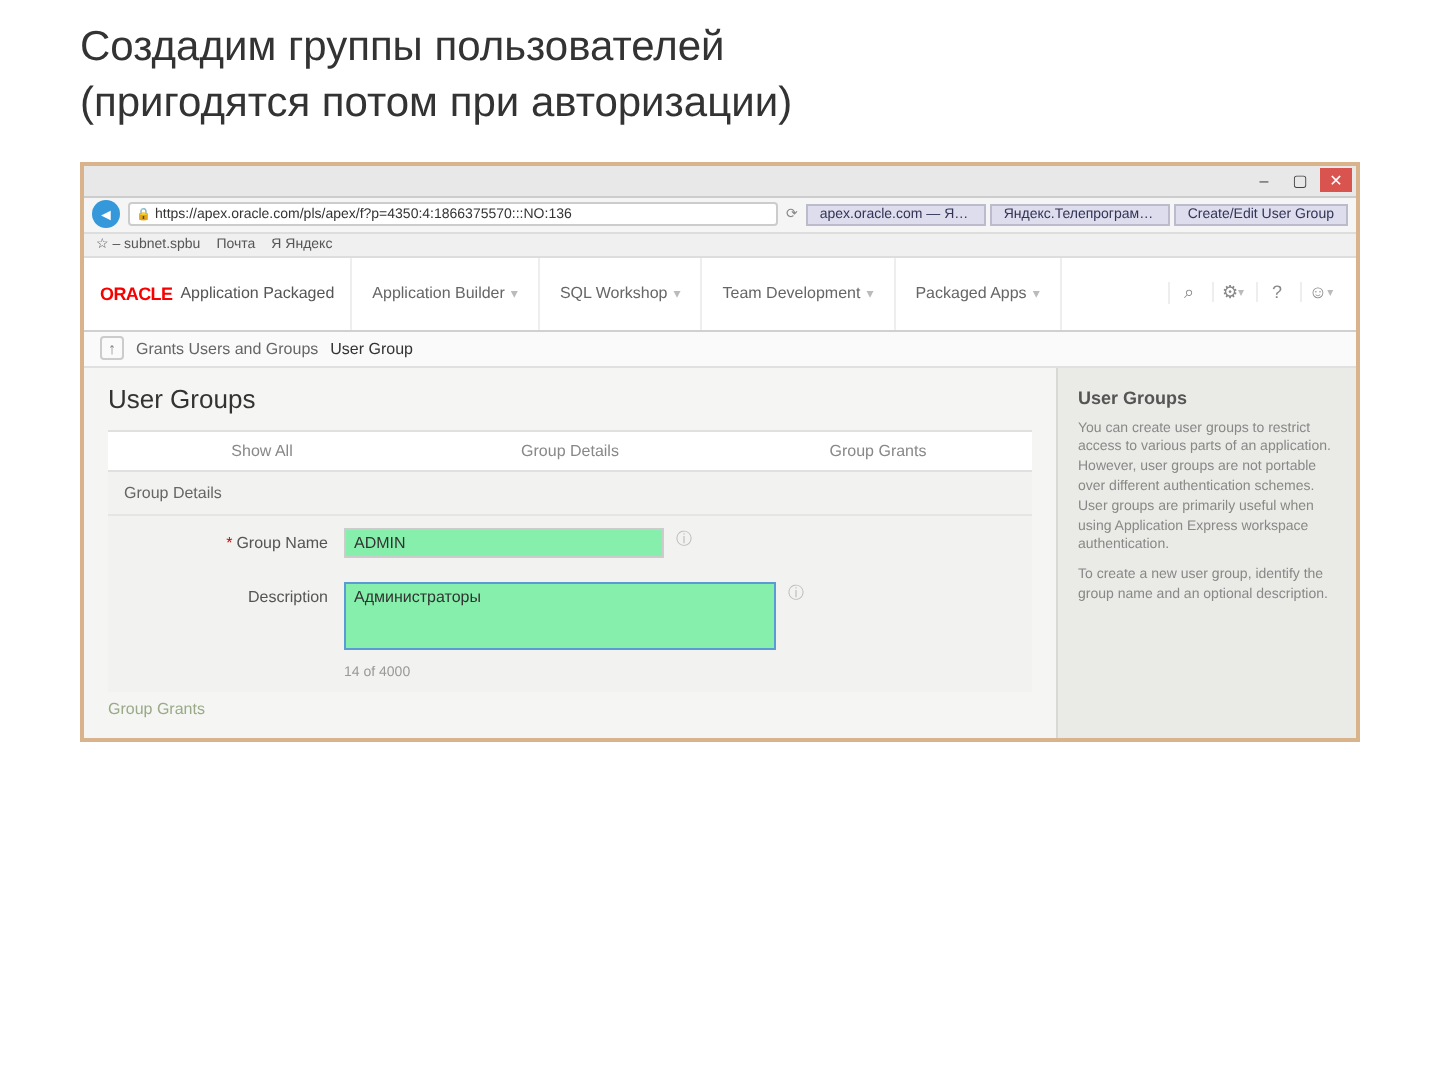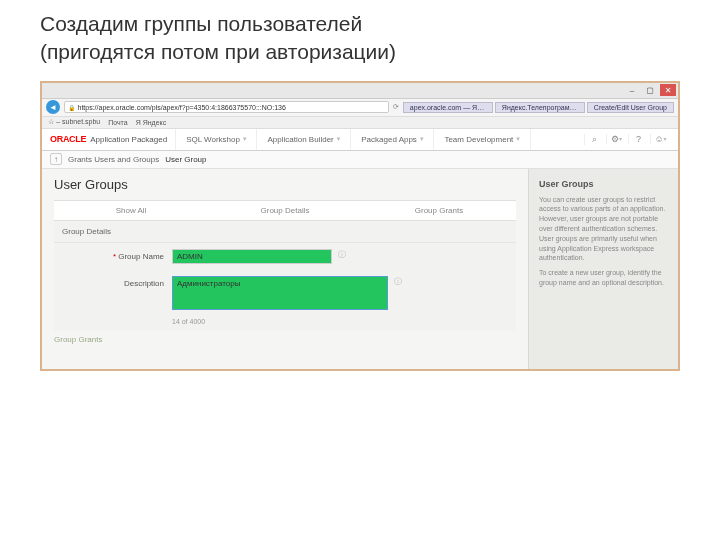--- a/index.html
+++ b/index.html
@@ -16,21 +16,21 @@
   .addr-bar { background: #f5f5f5; height: 18px; display: flex; align-items: center; padding: 0 4px; gap: 4px; border-bottom: 1px solid #ddd; font-size: 7px; }
   .nav-btn { width: 14px; height: 14px; border-radius: 50%; display: flex; align-items: center; justify-content: center; color: #fff; font-size: 8px; }
   .nav-back { background: #3498db; }
   .url-box { flex: 1; background: #fff; border: 1px solid #ccc; border-radius: 2px; height: 12px; display: flex; align-items: center; padding: 0 3px; color: #333; overflow: hidden; white-space: nowrap; }
   .url-box .lock { color: #2e8b57; margin-right: 2px; font-size: 6px; }
   .tab-strip { display: flex; gap: 2px; }
   .browser-tab { background: #dde; border: 1px solid #bbc; padding: 1px 6px; font-size: 7px; color: #335; white-space: nowrap; max-width: 90px; overflow: hidden; text-overflow: ellipsis; }
   .bk-row { background: #f0f0f0; height: 12px; font-size: 7px; color: #555; padding: 0 6px; display: flex; align-items: center; gap: 8px; border-bottom: 1px solid #ddd; }
 
   
-  .oracle-bar { background: #fff; border-bottom: 1px solid #d0d0d0; height: 22px; display: flex; align-items: center; padding: 0 8px; font-size: 8px; }
+  .oracle-bar { background: #fff; border-bottom: 1px solid #d0d0d0; height: 37px; display: flex; align-items: center; padding: 0 8px; font-size: 8px; }
   .oracle-logo { color: #f80000; font-weight: bold; font-size: 9px; letter-spacing: -0.3px; }
   .oracle-prod { color: #555; margin-left: 4px; font-size: 8px; }
   .top-tab { color: #666; padding: 0 10px; height: 100%; display: flex; align-items: center; border-right: 1px solid #eee; }
   .top-tab:first-of-type { border-left: 1px solid #eee; margin-left: 8px; }
   .top-tab .chev { margin-left: 3px; color: #bbb; font-size: 7px; }
   .top-icons { margin-left: auto; display: flex; gap: 2px; }
   .top-icon { width: 20px; height: 100%; display: flex; align-items: center; justify-content: center; color: #888; border-left: 1px solid #eee; font-size: 9px; }
 
   
   .crumb { background: #fafafa; border-bottom: 1px solid #e0e0e0; height: 18px; display: flex; align-items: center; padding: 0 8px; font-size: 8px; color: #666; gap: 6px; }
@@ -50,21 +50,21 @@
   .btn-primary { background: #1f6fb2; border-color: #1a5c94; color: #fff; }
 
   .region-tabs { display: flex; background: #fff; border-top: 1px solid #e0e0e0; border-bottom: 1px solid #e0e0e0; font-size: 8px; color: #888; margin: 0 12px; align-items: flex-end; }
   .region-tabs div { flex: 1; text-align: center; padding: 5px 0; }
 
   .form-area { background: #f2f2f0; margin: 0 12px; }
   .section-title { font-size: 8px; color: #666; padding: 6px 8px; border-bottom: 1px solid #e5e5e2; }
   .form-row { display: flex; align-items: flex-start; padding: 6px 8px; font-size: 8px; }
   .form-label { width: 110px; text-align: right; padding-right: 8px; color: #555; padding-top: 3px; }
   .form-label .req { color: #c00; margin-right: 2px; }
-  .form-input { border: 1px solid #ccc; background: #22c55e; padding: 2px 4px; font-size: 8px; color: #333; }
+  .form-input { border: 1px solid #ccc; background: #86efac; padding: 2px 4px; font-size: 8px; color: #333; }
   .form-input.name { width: 160px; }
   .form-input.desc { width: 216px; height: 34px; border-color: #5b9bd5; resize: none; font-family: inherit; }
   .help-icon { color: #bbb; margin-left: 6px; font-size: 8px; }
   .char-count { font-size: 7px; color: #999; margin-left: 118px; padding: 2px 0 6px; }
 
   .section-title2 { font-size: 8px; color: #9a8; padding: 4px 12px; }
 </style>
 </head>
 <body>
 
@@ -101,33 +101,33 @@
     <div class="bk-row">
       <span>☆ – subnet.spbu</span>
       <span>Почта</span>
       <span>Я Яндекс</span>
     </div>
 
     <div class="oracle-bar">
       <span class="oracle-logo">ORACLE</span>
       <span class="oracle-prod">Application Packaged</span>
       <div class="top-tab">
+          <span>Application Builder</span>
+          <span class="chev">▾</span>
+        </div>
+      <div class="top-tab">
           <span>SQL Workshop</span>
           <span class="chev">▾</span>
         </div>
       <div class="top-tab">
-          <span>Application Builder</span>
+          <span>Team Development</span>
           <span class="chev">▾</span>
         </div>
       <div class="top-tab">
           <span>Packaged Apps</span>
-          <span class="chev">▾</span>
-        </div>
-      <div class="top-tab">
-          <span>Team Development</span>
           <span class="chev">▾</span>
         </div>
       <div class="top-icons">
         <div class="top-icon">⌕</div>
         <div class="top-icon">⚙<span style="font-size:6px;color:#bbb">▾</span></div>
         <div class="top-icon">?</div>
         <div class="top-icon">☺<span style="font-size:6px;color:#bbb">▾</span></div>
       </div>
     </div>
 

